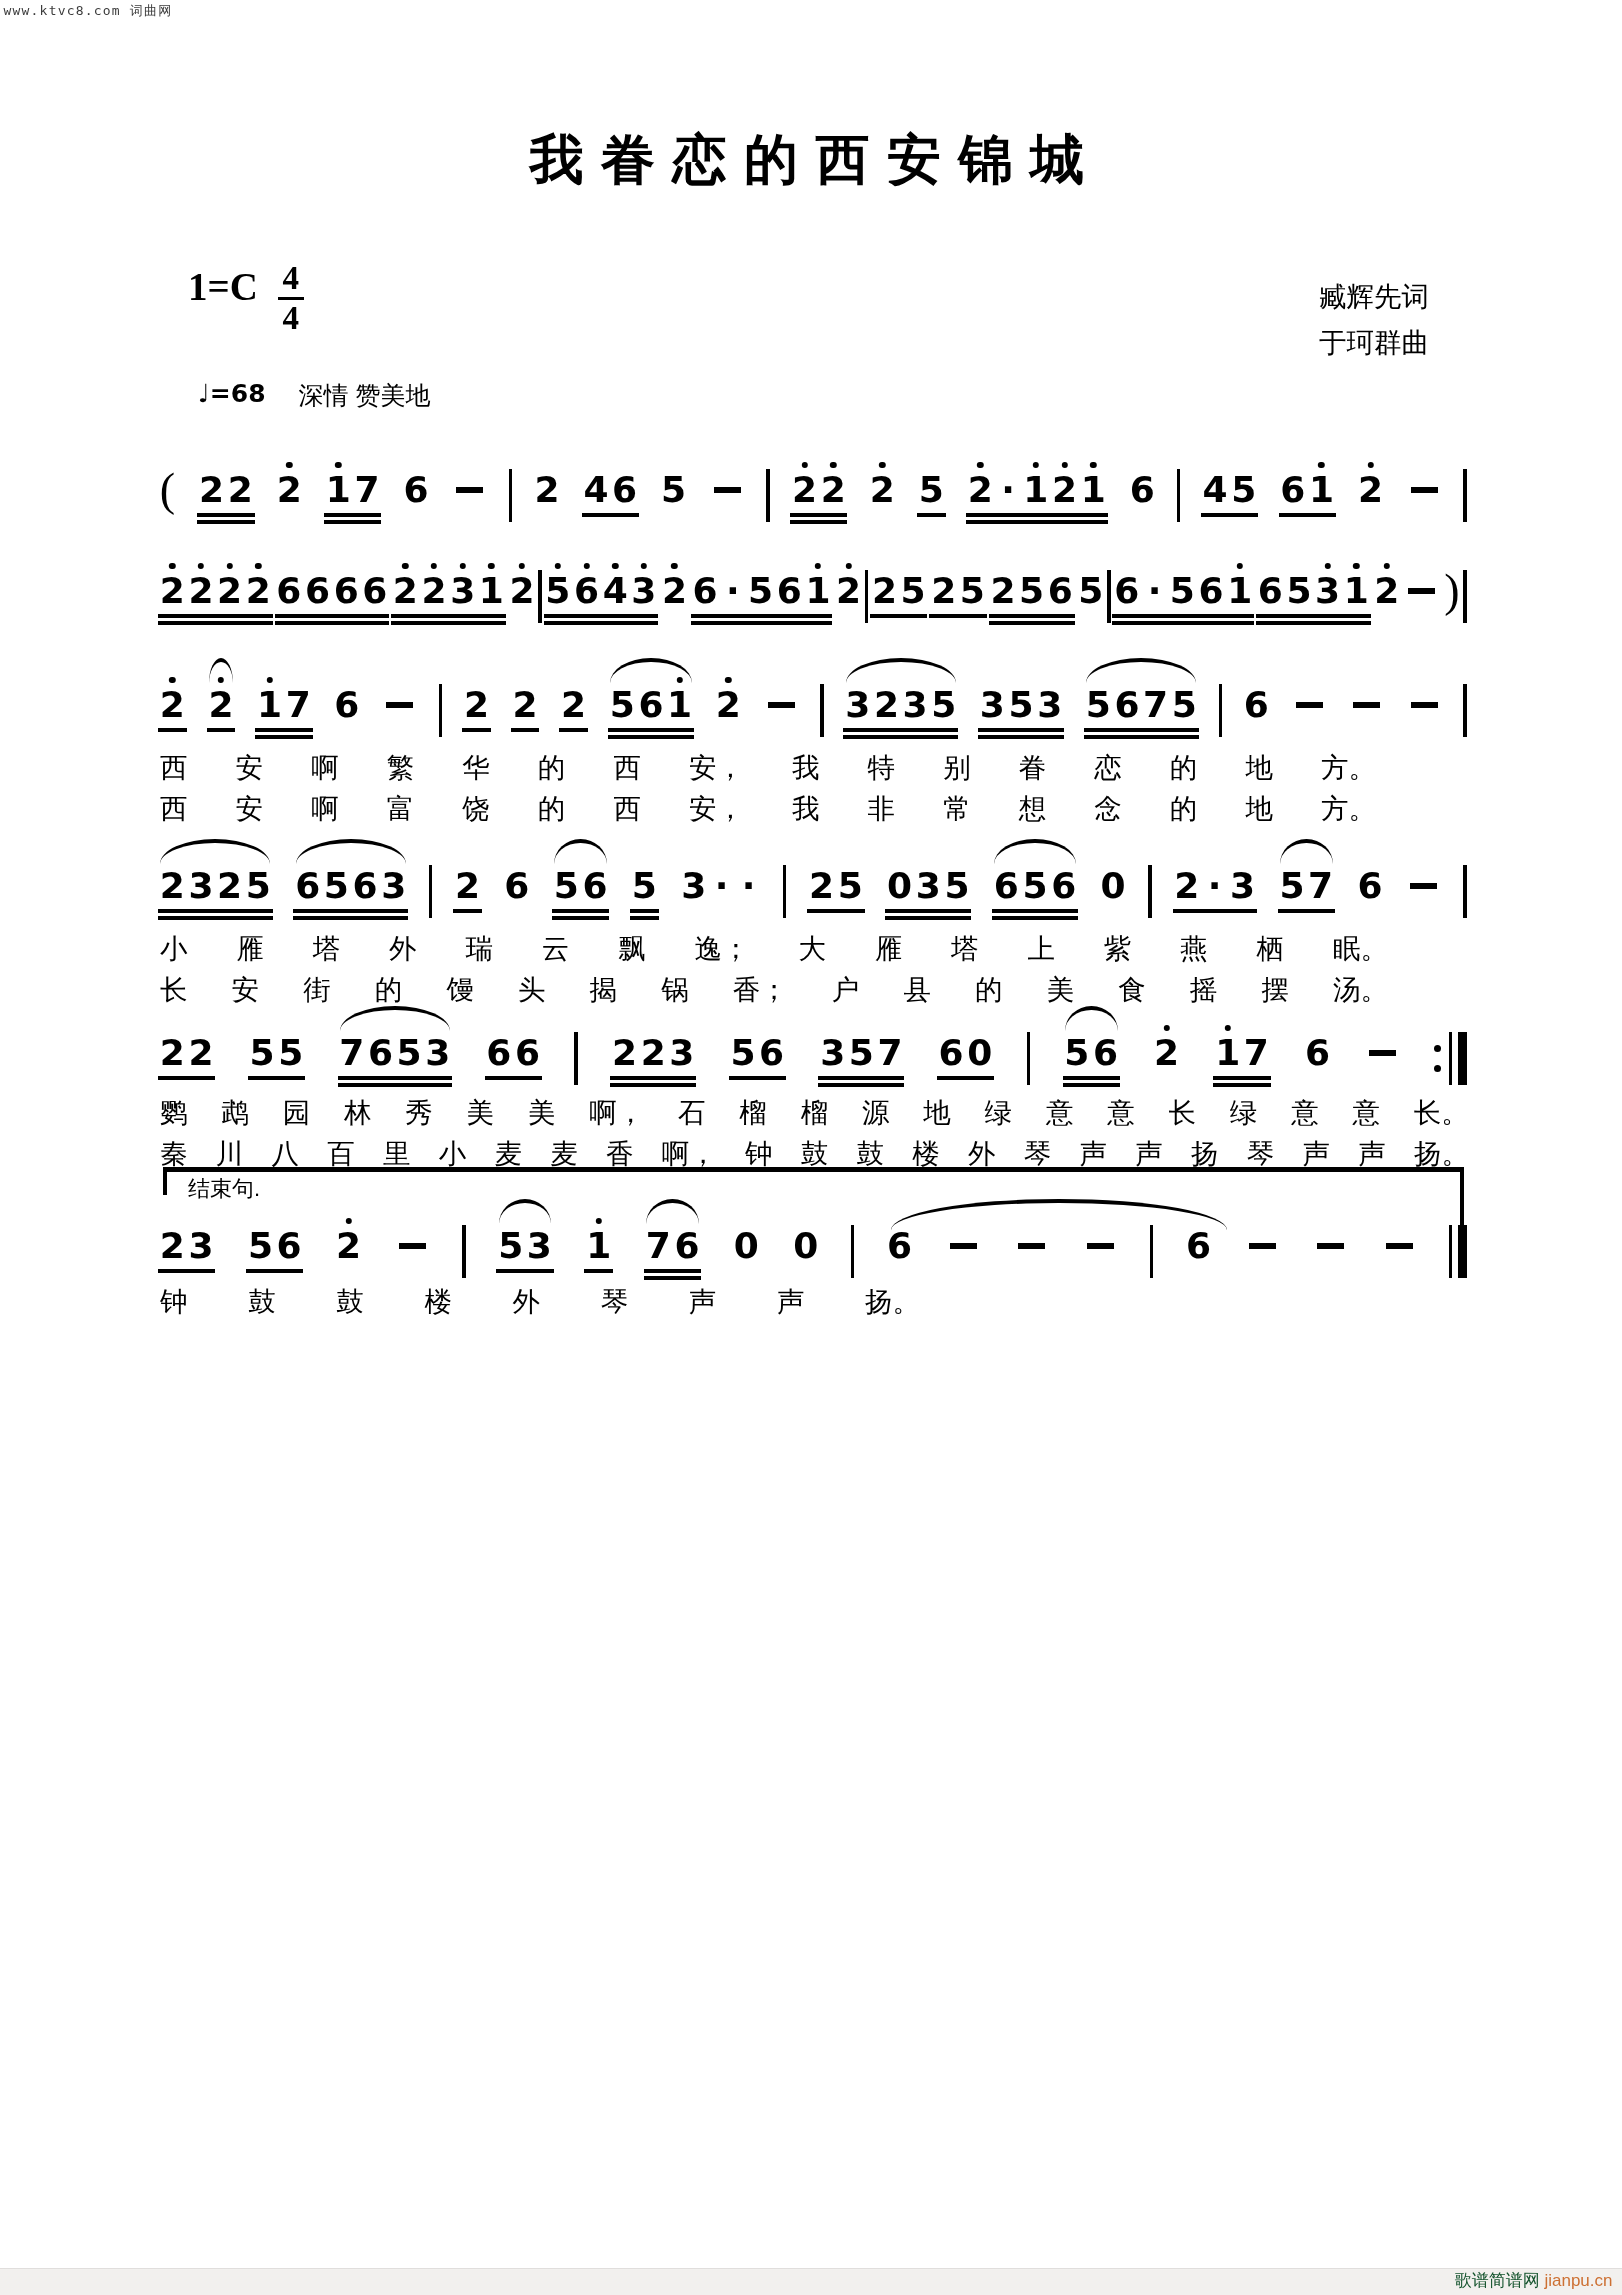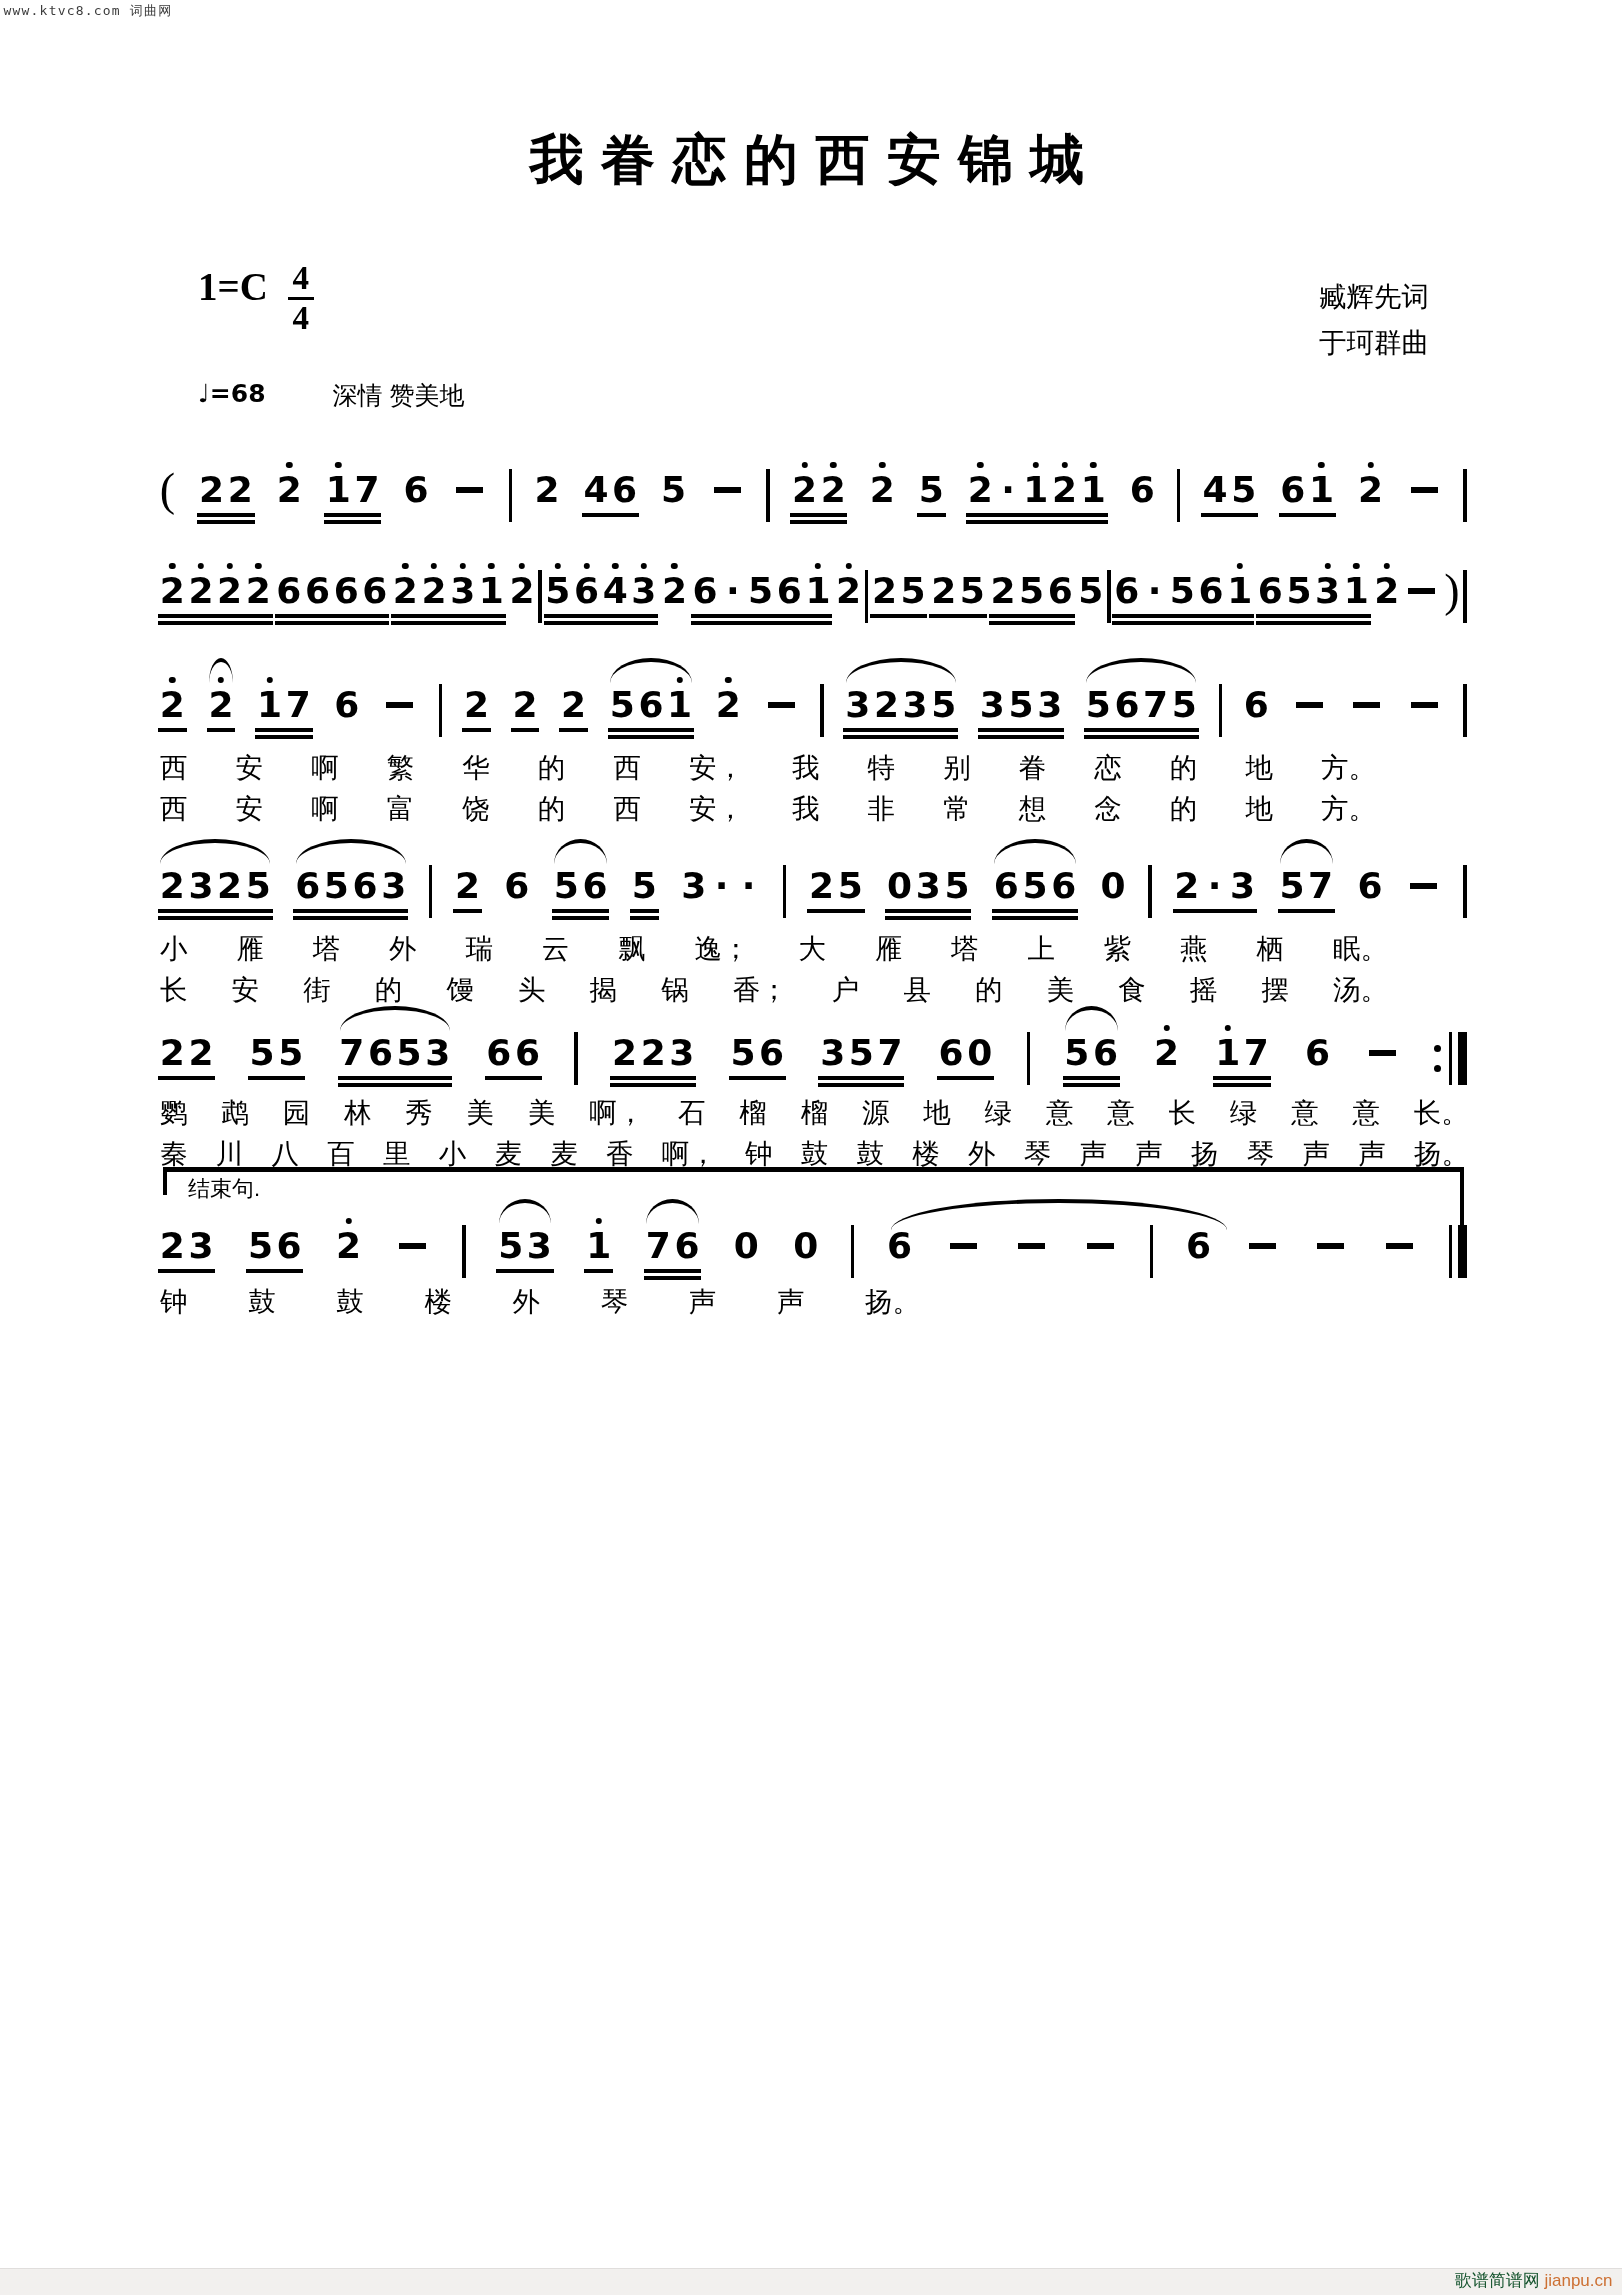--- a/index.html
+++ b/index.html
@@ -4,27 +4,27 @@
 <style>
   html,body{margin:0;padding:0;}
   body{
     width:1623px;height:2295px;position:relative;background:#ffffff;
     font-family:"Liberation Sans",sans-serif;color:#000;overflow:hidden;
   }
   
   .wm-top{position:absolute;left:3.5px;top:2.3px;font-size:13px;letter-spacing:1.2px;color:#3c3c3c;font-family:"DejaVu Sans Mono",monospace;}
   .title{position:absolute;top:124px;left:4px;width:100%;text-align:center;
          font-size:54px;font-weight:900;letter-spacing:17.5px;}
-  .keysig{position:absolute;left:198px;top:266px;display:flex;align-items:flex-start;gap:20px;}
+  .keysig{position:absolute;left:188px;top:266px;display:flex;align-items:flex-start;gap:20px;}
   .keytext{font-family:"Liberation Serif",serif;font-weight:700;font-size:39px;line-height:1.1;}
   .timesig{display:flex;flex-direction:column;align-items:center;font-family:"Liberation Serif",serif;font-weight:700;font-size:33px;line-height:1.05;margin-top:-4.7px;}
   .timesig .num{padding:0 4.7px 1.2px 4.7px;border-bottom:3.5px solid #000;}
   .timesig .den{padding-top:1.2px;}
   .credits{position:absolute;top:274px;right:194px;text-align:left;font-size:27.5px;line-height:46px;}
-  .tempo{position:absolute;left:198px;top:379px;display:flex;gap:67px;font-size:25px;}
+  .tempo{position:absolute;left:198px;top:379px;display:flex;gap:33px;font-size:25px;}
   .tempo .mark{font-family:"DejaVu Sans",sans-serif;font-weight:700;}
   
   .notes-row{position:absolute;left:158px;width:1309px;display:flex;justify-content:space-between;align-items:flex-start;}
   .tok{position:relative;display:flex;flex-direction:column;align-items:center;padding-top:17.5px;}
   .chars{display:flex;align-items:flex-start;}
   .nc{position:relative;display:flex;justify-content:center;align-items:center;
       min-width:23.4px;height:39px;padding:0 1.8px;
       font-family:"DejaVu Sans",sans-serif;font-weight:700;font-size:36px;line-height:1;}
   .nc.paren{font-family:"Liberation Serif",serif;font-size:46px;font-weight:400;min-width:15px;}
   .nc.dash{min-width:34px;}

